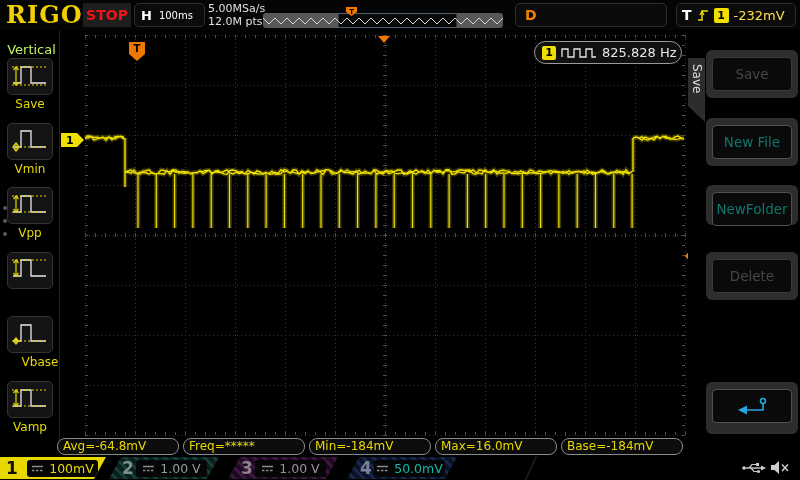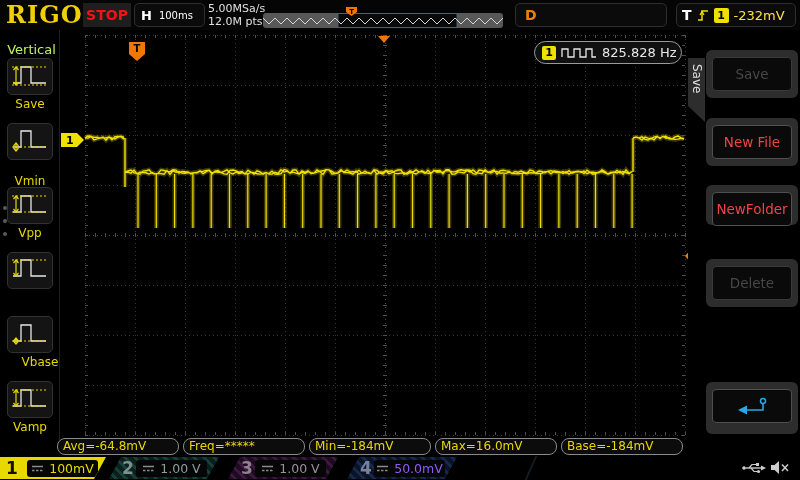--- a/index.html
+++ b/index.html
@@ -34,21 +34,21 @@
 .scope{position:absolute;left:60px;top:30px;width:637px;height:416px}
 .freq{position:absolute;left:534px;top:41px;width:148px;height:23px;background:#101010;border:1px solid #9a9a9a;border-radius:12px;display:flex;align-items:center;gap:5px;padding:0 7px}
 .freq-ch{width:14px;height:14px;background:#f0e000;border-radius:2px;color:#000;font-weight:bold;font-size:11px;display:flex;align-items:center;justify-content:center;flex:none}
 .freq-val{color:#e8e8e8;font-size:13px;white-space:nowrap}
 .mbox{position:absolute;top:438px;height:17px;width:122px;background:#0c0c0c;border:1px solid #8a8a8a;border-radius:8px;color:#e8d800;font-size:12px;line-height:14px;padding-left:5px;white-space:nowrap;overflow:hidden}
 
 .right-menu{position:absolute;left:688px;top:30px;width:112px;height:416px;background:#000}
 .rm-tab{position:absolute;left:0;top:28px;width:17px;height:64px;background:#2d2d2d;clip-path:polygon(0 0,100% 0,100% 100%,0 calc(100% - 16px))}
 .rm-tab span{writing-mode:vertical-rl;color:#e0e0e0;font-size:12px;display:block;margin:6px auto 0}
 .rm-slot{position:absolute;left:18px;width:92px;background:#2d2d2d;border-radius:6px}
-.rm-btn{position:absolute;left:6px;top:7px;width:80px;height:34px;background:#0a0a0a;border:1px solid #505050;border-radius:4px;color:#ef4444;font-size:13.5px;display:flex;align-items:center;justify-content:center;white-space:nowrap}
+.rm-btn{position:absolute;left:6px;top:7px;width:80px;height:34px;background:#0a0a0a;border:1px solid #505050;border-radius:4px;color:#0f766e;font-size:13.5px;display:flex;align-items:center;justify-content:center;white-space:nowrap}
 .rm-btn.disabled{color:#474747;border-color:#3a3a3a}
 
 .chbar{position:absolute;left:0;top:456px;width:800px;height:24px;background:#000}
 .ch-tab{position:absolute;top:1px;height:22px}
 .ch-num{position:absolute;top:0;font-size:17px;font-weight:bold;line-height:22px}
 .ch-box{position:absolute;left:27px;top:2.5px;width:71px;height:17px;background:#060606;border-radius:3px;display:flex;align-items:center;justify-content:center;gap:5px}
 .ch-val{font-size:12.5px}
 .ch-sep{position:absolute;left:530px;top:0;width:2px;height:24px;background:#101e26;transform:skewX(-24deg)}
 .usb{position:absolute;left:741px;top:4px}
 .snd{position:absolute;left:770px;top:3px}
@@ -112,21 +112,21 @@
       </div>
       <div class="lm-label" style="top: 67px;">Save</div>
       <div class="lm-btn" style="top: 92.6px;">
         <span><svg width="40" height="30" viewBox="0 0 40 30">
             <path d="M3,23 L11,23 L11,7 L21,7 L21,23 L36,23" stroke="#e8e8e8" fill="none" stroke-width="1.3"></path>
             <line x1="2" y1="23" x2="38" y2="23" stroke="#e8d800" stroke-width="1" stroke-dasharray="2,2"></line>
             <line x1="6" y1="19" x2="6" y2="27" stroke="#e8d800" stroke-width="1.2"></line>
             <path d="M3.5,22 L6,19 L8.5,22 M3.5,24 L6,27 L8.5,24" stroke="#e8d800" fill="none" stroke-width="1.2"></path>
           </svg></span>
       </div>
-      <div class="lm-label" style="top: 131.6px; margin-top: 12px;">Vmin</div>
+      <div class="lm-label" style="top: 131.6px;">Vmin</div>
       <div class="lm-btn" style="top: 157.2px;">
         <span><svg width="40" height="30" viewBox="0 0 40 30">
             <path d="M3,23 L11,23 L11,7 L21,7 L21,23 L36,23" stroke="#e8e8e8" fill="none" stroke-width="1.3"></path>
             <line x1="2" y1="7" x2="38" y2="7" stroke="#e8d800" stroke-width="1" stroke-dasharray="2,2"></line>
             <line x1="2" y1="23" x2="38" y2="23" stroke="#e8d800" stroke-width="1" stroke-dasharray="2,2"></line>
             <line x1="6" y1="7" x2="6" y2="23" stroke="#e8d800" stroke-width="1.2"></line>
             <path d="M3.5,10 L6,7 L8.5,10 M3.5,20 L6,23 L8.5,20" stroke="#e8d800" fill="none" stroke-width="1.2"></path>
           </svg></span>
       </div>
       <div class="lm-label" style="top: 196.2px;">Vpp</div>
@@ -230,21 +230,21 @@
     </div>
   <div class="rm-slot" style="top: 20px; height: 48px;">
         <div class="rm-btn disabled">Save</div>
       </div>
       <div class="rm-slot" style="top: 88px; height: 48px;">
         <div class="rm-btn">New File</div>
       </div>
       <div class="rm-slot" style="top: 155px; height: 40px;">
         <div class="rm-btn">NewFolder</div>
       </div>
-      <div class="rm-slot" style="top: 222px; height: 48px; margin-top: 7px;">
+      <div class="rm-slot" style="top: 222px; height: 48px;">
         <div class="rm-btn disabled">Delete</div>
       </div>
       <div class="rm-slot" style="top: 352px; height: 52px;">
         <div class="rm-btn">
           <span>
             <svg width="36" height="22" style="display:block">
               <circle cx="29" cy="6" r="2.5" fill="none" stroke="#28a8e0" stroke-width="1.5"></circle>
               <path d="M29,8.5 V15 H13" stroke="#28a8e0" stroke-width="1.6" fill="none"></path>
               <polygon points="13,10.5 13,19.5 4,15" fill="#28a8e0"></polygon>
             </svg>
@@ -306,18 +306,18 @@
       </div>
       <div class="ch-tab" style="left: 347px; width: 110px; background: repeating-linear-gradient(45deg, rgb(11, 20, 38) 0px, rgb(11, 20, 38) 4px, rgb(22, 41, 77) 4px, rgb(22, 41, 77) 7px); clip-path: polygon(12px 0px, 100% 0px, calc(100% - 12px) 100%, 0px 100%);">
         <span class="ch-num" style="color:#78829a;left:13px">4</span>
         <span class="ch-box">
           <span>
             <svg width="13" height="9" style="display:block">
               <path d="M1,2.5 H12" stroke="#8a8a8a" stroke-width="1.5"></path>
               <path d="M1,6.5 H3.5 M5,6.5 H7.5 M9,6.5 H11.5" stroke="#8a8a8a" stroke-width="1.5"></path>
             </svg>
           </span>
-          <span class="ch-val" style="color:#8b5cf6">50.0mV</span>
+          <span class="ch-val" style="color:#14b8a6">50.0mV</span>
         </span>
       </div>
     </div>
 
 </div>
 
 </body></html>

